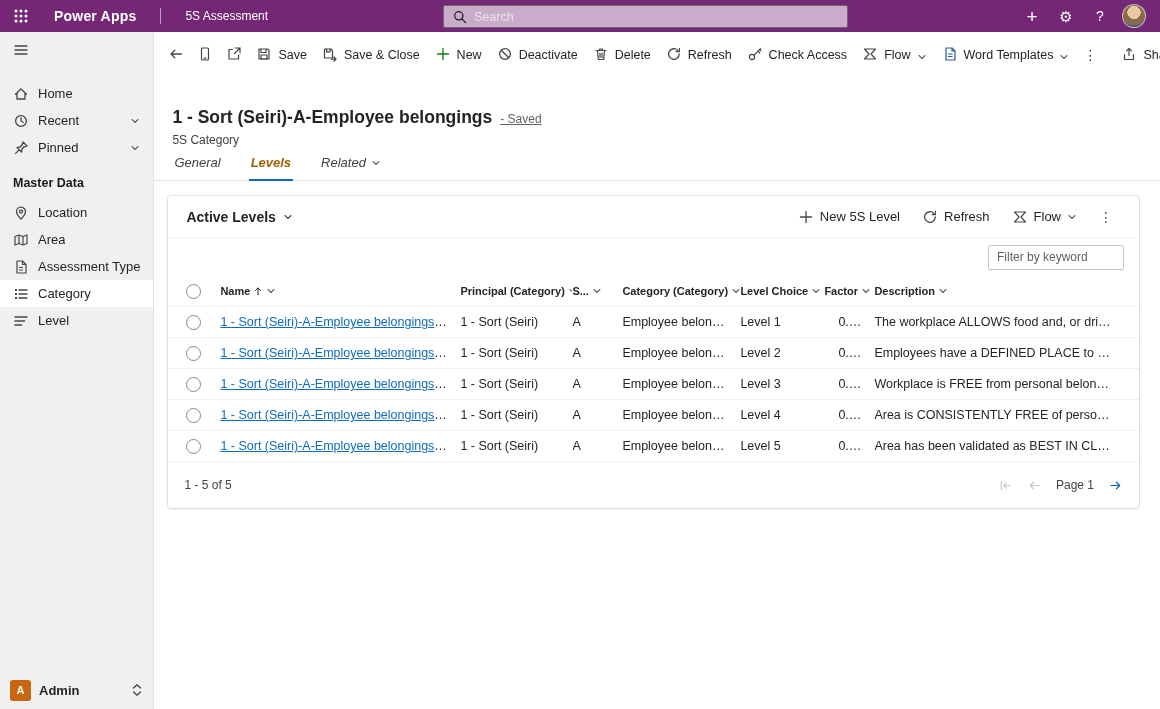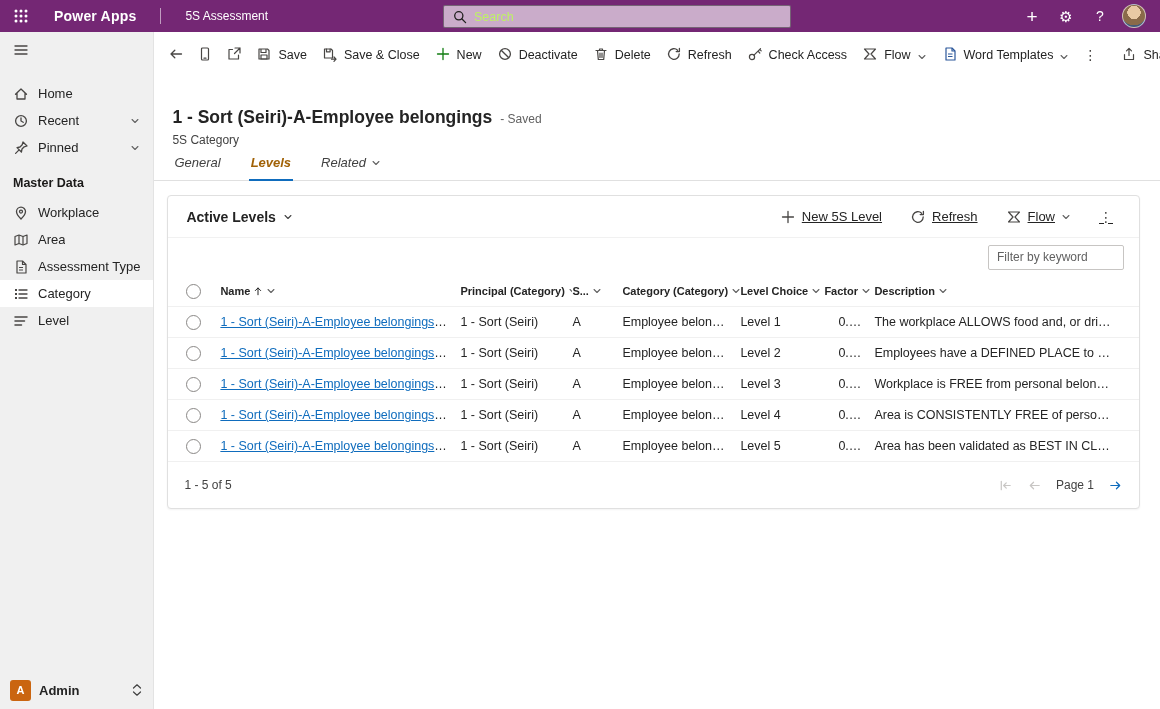--- a/index.html
+++ b/index.html
@@ -8,23 +8,23 @@
   button { font-family:inherit; }
 
   .app { display:flex; flex-direction:column; height:709px; }
 
   
   .topbar { flex:0 0 32px; background:#742774; color:#fff; display:flex; align-items:center; position:relative; padding-right:6px;gap:12px; }
   .waffle { width:42px; height:32px; display:flex; align-items:center; justify-content:center; background:none; border:none; color:#fff; cursor:pointer; }
   .app-name { font-size:14px; font-weight:700; letter-spacing:.2px; white-space:nowrap; }
   .tb-sep { width:1px; height:16px; background:rgba(255,255,255,.55); margin:0 12px; }
   .env-name { font-size:12px; cursor:pointer; }
-  .search-box { position:absolute; left:443px; top:5px; width:348px; height:23px; background:rgba(255,255,255,.62);
+  .search-box { position:absolute; left:443px; top:5px; width:405px; height:23px; background:rgba(255,255,255,.62);
     border:1px solid rgba(0,0,0,.42); border-radius:2px; display:flex; align-items:center; gap:6px; padding:0 8px;
-    color:#bef264; font-size:12.5px; cursor:pointer; }
+    color:#e5e5e5; font-size:12.5px; cursor:pointer; }
   .search-box .sic16 { color:#201f1e; }
   .top-actions { margin-left:auto; display:flex; align-items:center; gap:2px; }
   .top-btn { width:32px; height:32px; background:none; border:none; color:#fff; display:flex; align-items:center; justify-content:center; cursor:pointer; }
   .glyph-plus { font-size:19px; font-weight:400; line-height:1; }
   .glyph-gear { font-size:15px; line-height:1; }
   .glyph-help { font-size:14px; line-height:1; }
   .avatar { width:24px; height:24px; border-radius:50%; margin:0 8px 0 4px; cursor:pointer; border:1px solid rgba(255,255,255,.6);
     background:radial-gradient(circle at 50% 34%, #e9c9a4 0 36%, #8a6a4a 37% 70%, #43597a 71%); }
 
   
@@ -58,35 +58,35 @@
   .ic-green { color:#107c10; }
   .ic-word { color:#2b579a; }
   .chev10 { width:10px; height:10px; color:#616161; flex:0 0 auto; }
   .cmd-spacer { flex:1; }
   .cmd-sep { width:1px; height:18px; background:#e0e0e0; margin:0 4px; }
   .glyph-more { font-size:14px; color:#484644; line-height:1; }
 
   .pagehead { padding:10px 18px 0; }
   .title-row { display:flex; align-items:baseline; gap:8px; line-height:23px;margin-top:30px; }
   .page-title { font-size:17.5px; font-weight:700; color:#242424; white-space:nowrap; }
-  .page-status { font-size:12px; color:#616161; }
+  .page-status { font-size:12px; color:#616161;text-decoration:underline; }
   .page-entity { font-size:12px; color:#424242; margin-top:2px; }
 
   .tabs { display:flex; gap:26px; padding:0 18px; margin-top:8px; border-bottom:1px solid #e0e0e0; }
   .tab { display:flex; align-items:center; gap:5px; padding:0 2px 9px; font-size:13px; color:#424242; cursor:pointer;
     border-bottom:2px solid transparent; margin-bottom:-1px;font-style:italic; }
   .tab.active { font-weight:700; color:#a16207; border-bottom-color:#0f6cbd; }
 
   .content { flex:1; padding:14px 20px 0 13px; min-height:0; background:#fff; }
   .card { height:314px; background:#fff; border:1px solid #e0e0e0; border-radius:4px; box-shadow:0 1px 2px rgba(0,0,0,.05);
     display:flex; flex-direction:column; overflow:hidden; }
 
   .card-toolbar { flex:0 0 42px; display:flex; align-items:center; padding:0 18px; border-bottom:1px solid #f1f1f1; }
   .view-btn { display:flex; align-items:center; gap:7px; font-size:14px; font-weight:600; color:#242424; background:none; border:none; cursor:pointer; padding:0; }
-  .ct-right { margin-left:auto; display:flex; align-items:flex-end; gap:12px;text-decoration:underline; }
+  .ct-right { margin-left:auto; display:flex; align-items:flex-end; gap:6px; }
   .tool-btn { display:flex; align-items:center; gap:6px; height:28px; padding:0 8px; background:none; border:none; color:#242424;
     font-size:13px; cursor:pointer; white-space:nowrap; }
 
   .filter-row { flex:0 0 38px; display:flex; align-items:center; justify-content:flex-end; padding:0 15px; }
   .filter-input { width:136px; height:25px; border:1px solid #c7c5c3; border-radius:2px; padding:0 8px; font-size:12px;
     font-family:inherit; color:#242424; }
   .filter-input::placeholder { color:#616161; }
 
   .grid { --cols:36px 240px 112px 50px 118px 84px 50px minmax(0,1fr); }
   .grid-head,.grid-row { display:grid; grid-template-columns:var(--cols); align-items:center; padding:0 16px; }
@@ -330,21 +330,21 @@
             <use href="#i-chev"></use>
           </svg>
       </div>
 
       <div class="section-label">Master Data</div>
 
       <div class="nav-item">
         <svg class="sic16 nav-icon">
             <use href="#i-locpin"></use>
           </svg>
-        <span class="lbl">Workplace</span>
+        <span class="lbl">Location</span>
       </div>
       <div class="nav-item">
         <svg class="sic16 nav-icon">
             <use href="#i-area"></use>
           </svg>
         <span class="lbl">Area</span>
       </div>
       <div class="nav-item">
         <svg class="sic16 nav-icon">
             <use href="#i-assess"></use>

